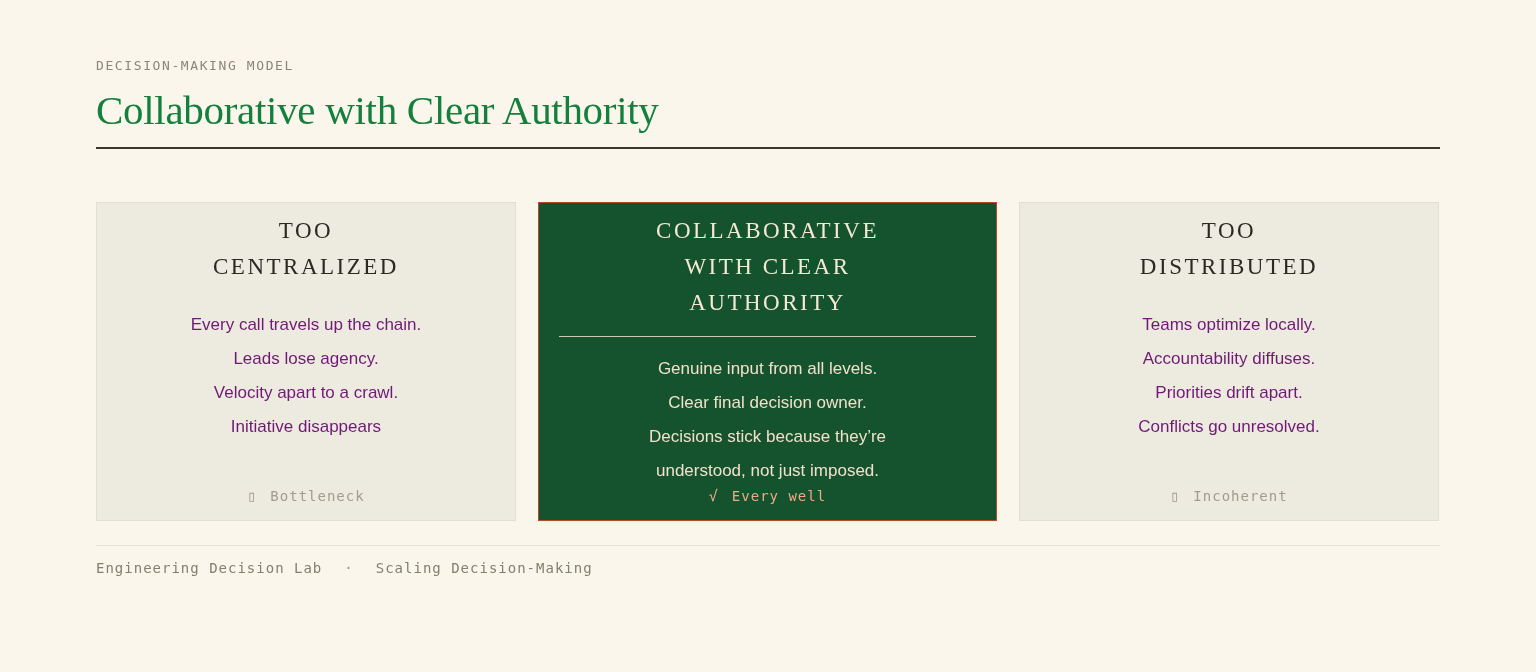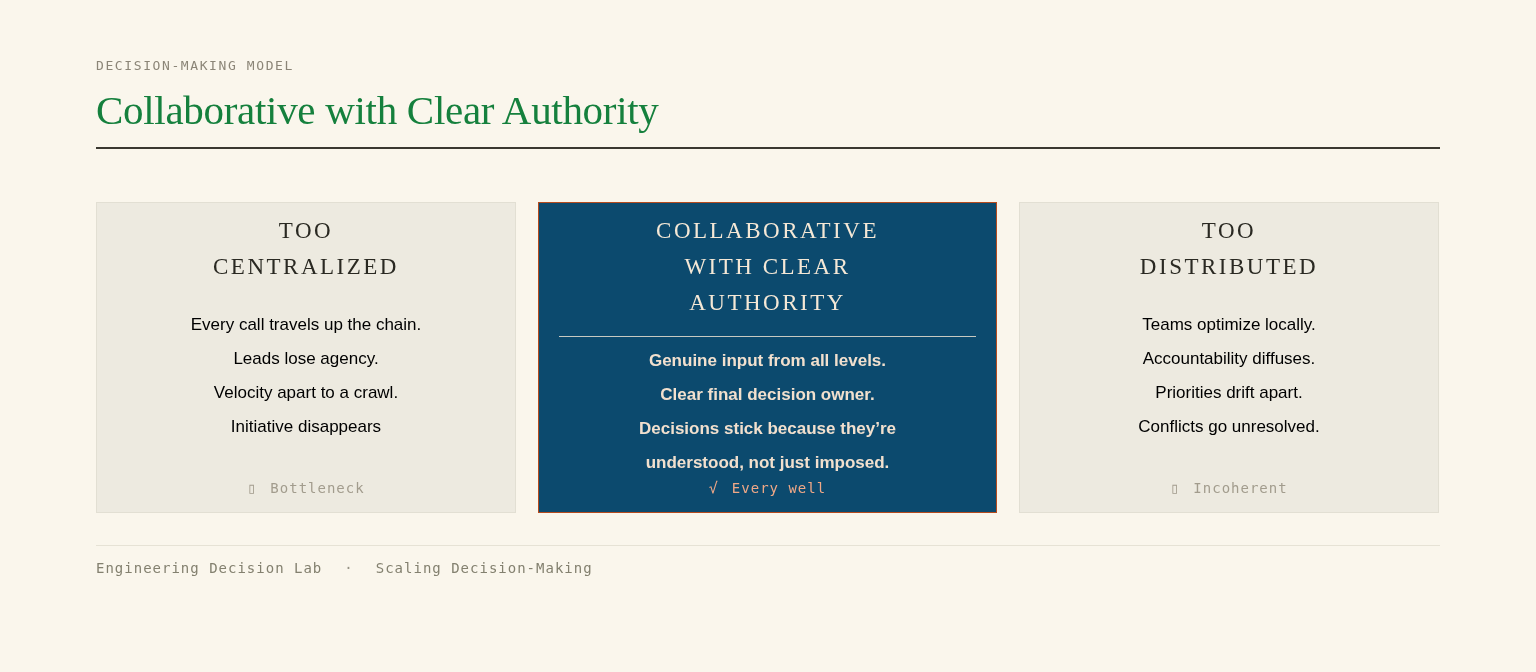--- a/index.html
+++ b/index.html
@@ -47,43 +47,43 @@
   }
   .card {
     background: #edeae0;
     border: 1px solid #e2dfd3;
     padding: 10px 30px 16px 30px;
     display: flex;
     flex-direction: column;
     text-align: center;
   }
   .card.highlight {
-    background: #0c4a6e;
+    background: #14532d;
     border: 1px solid #b54b1e;
   }
   .card-title {
     font-family: "Liberation Serif", serif;
     font-size: 23px;
     line-height: 36px;
     letter-spacing: 2.5px;
     color: #2a2922;
   }
   .card.highlight .card-title { color: #f5e8d6; }
   .card-divider {
     border: none;
     border-top: 1px solid rgba(246, 232, 214, 0.8);
     margin: 15px -10px 7px -10px;
   }
   .card-body {
     margin-top: 23px;
     font-size: 17px;
     line-height: 34px;
-    color: #000000;
+    color: #701a75;
   }
-  .card.highlight .card-body { margin-top: 0; color: #f2e0ce; font-weight: bold; }
+  .card.highlight .card-body { margin-top: 8px; color: #f2e0ce; }
   .badge {
     margin-top: auto;
     font-family: "DejaVu Sans Mono", "Liberation Mono", monospace;
     font-size: 14px;
     letter-spacing: 1px;
     color: #a29c8d;
     display: flex;
     align-items: center;
     justify-content: center;
     gap: 13px;

